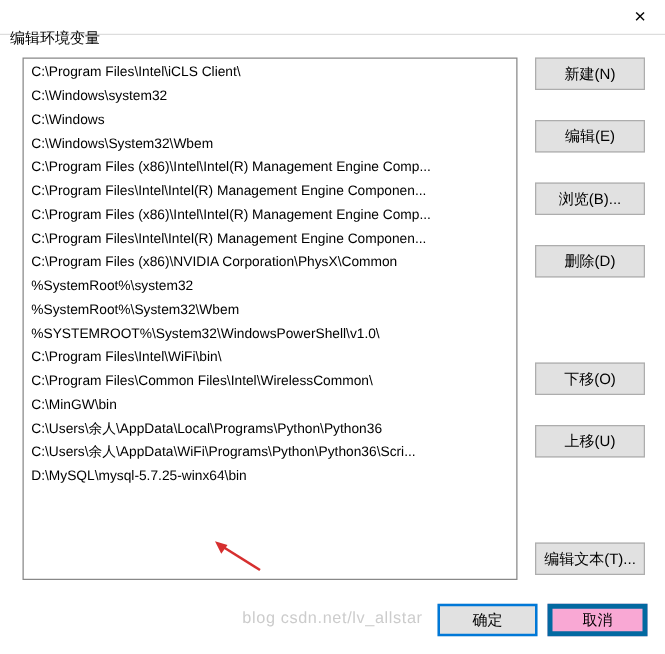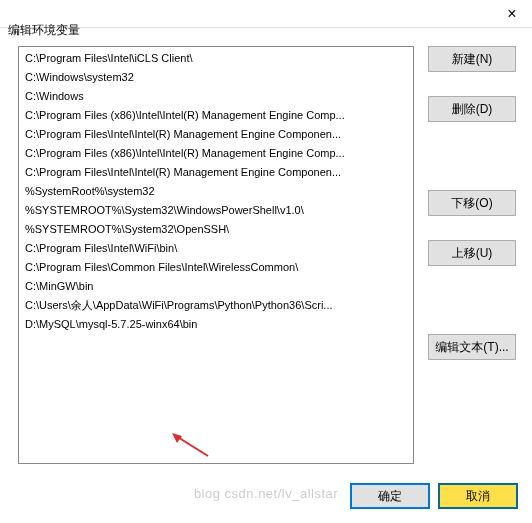--- a/index.html
+++ b/index.html
@@ -8,55 +8,60 @@
 .titlebar .title { font-size: 12px; color: #000; margin-top: 33px; }
 .titlebar .close { width: 40px; height: 28px; display: flex; align-items: center; justify-content: center; font-size: 16px; line-height: 1; color: #000; cursor: pointer; }
 .content { display: flex; padding: 18px 14px 0 18px; gap: 14px; }
 .listbox { width: 396px; height: 418px; border: 1px solid #888; background: #fff; overflow: hidden; }
 .listbox-inner { padding: 2px 4px; }
 .item { font-size: 11px; color: #000; line-height: 19px; white-space: nowrap; overflow: hidden; text-overflow: ellipsis; cursor: default; padding: 0 2px; }
 .sidebar { display: flex; flex-direction: column; gap: 24px; }
 .btn { width: 88px; height: 26px; border: 1px solid #adadad; background: #e1e1e1; font-size: 12px; font-family: inherit; cursor: pointer; }
 .spacer { height: 20px; }
 .footer { position: absolute; bottom: 14px; right: 14px; display: flex; gap: 8px; }
-.btn-foot { width: 80px; height: 26px; border: 2px solid #0369a1; background: #fde047; font-size: 12px; font-family: inherit; cursor: pointer; }
+.btn-foot { width: 80px; height: 26px; border: 4px solid #0369a1; background: #f9a8d4; font-size: 12px; font-family: inherit; cursor: pointer; }
 .btn-foot.primary { border: 2px solid #0078d7; background: #e1e1e1; }
 .arrow { position: absolute; left: 170px; top: 432px; pointer-events: none; }
 .watermark { position: absolute; bottom: 22px; left: 50%; transform: translateX(-50%); color: #ccc; font-size: 13px; letter-spacing: 0.5px; pointer-events: none; text-align: center; }
 </style>
 </head>
 <body>
 
 <div class="titlebar">
   <div class="title">编辑环境变量</div>
   <div class="close">×</div>
 </div>
 
 <div class="content">
   <div class="listbox">
     <div class="listbox-inner" id="listbox-inner">
         <div class="item">C:\Program Files\Intel\iCLS Client\</div>
         <div class="item">C:\Windows\system32</div>
         <div class="item">C:\Windows</div>
+        <div class="item">C:\Windows\System32\Wbem</div>
         <div class="item">C:\Program Files (x86)\Intel\Intel(R) Management Engine Comp...</div>
         <div class="item">C:\Program Files\Intel\Intel(R) Management Engine Componen...</div>
         <div class="item">C:\Program Files (x86)\Intel\Intel(R) Management Engine Comp...</div>
         <div class="item">C:\Program Files\Intel\Intel(R) Management Engine Componen...</div>
+        <div class="item">C:\Program Files (x86)\NVIDIA Corporation\PhysX\Common</div>
         <div class="item">%SystemRoot%\system32</div>
+        <div class="item">%SystemRoot%\System32\Wbem</div>
         <div class="item">%SYSTEMROOT%\System32\WindowsPowerShell\v1.0\</div>
-        <div class="item">%SYSTEMROOT%\System32\OpenSSH\</div>
         <div class="item">C:\Program Files\Intel\WiFi\bin\</div>
         <div class="item">C:\Program Files\Common Files\Intel\WirelessCommon\</div>
         <div class="item">C:\MinGW\bin</div>
+        <div class="item">C:\Users\余人\AppData\Local\Programs\Python\Python36</div>
         <div class="item">C:\Users\余人\AppData\WiFi\Programs\Python\Python36\Scri...</div>
         <div class="item">D:\MySQL\mysql-5.7.25-winx64\bin</div>
       </div>
   </div>
   <div class="sidebar">
     <button class="btn">新建(N)</button>
+    <button class="btn">编辑(E)</button>
+    <button class="btn">浏览(B)...</button>
     <button class="btn">删除(D)</button>
     <div class="spacer"></div>
     <button class="btn">下移(O)</button>
     <button class="btn">上移(U)</button>
     <div class="spacer"></div>
     <button class="btn">编辑文本(T)...</button>
   </div>
 </div>
 
 <svg class="arrow" width="40" height="26">

